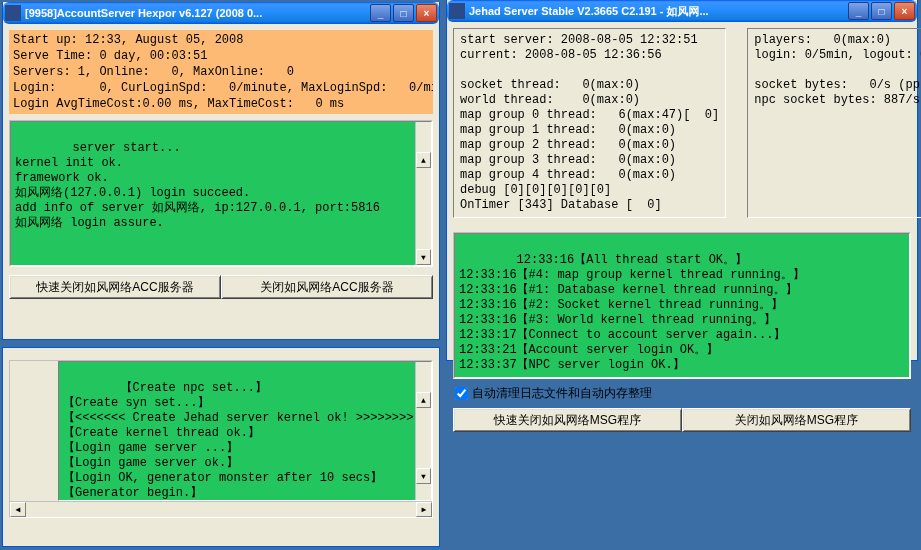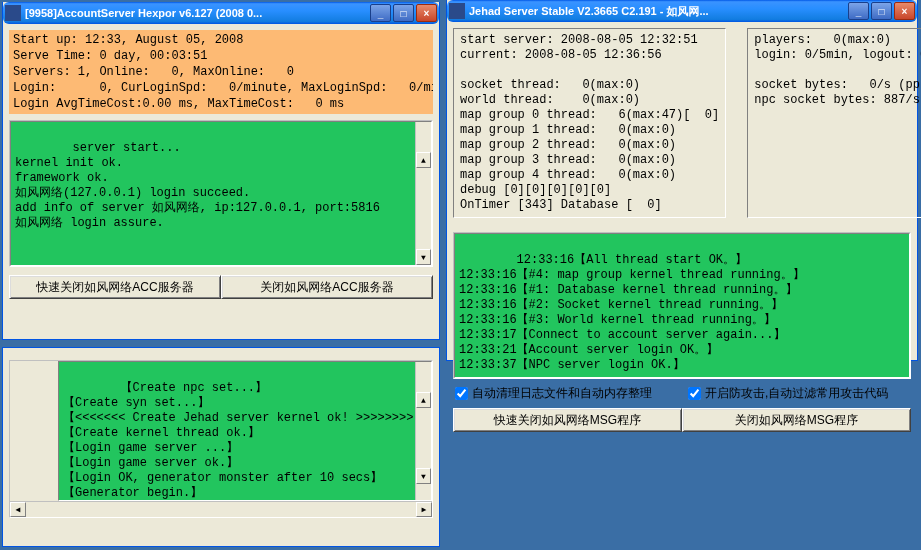--- a/index.html
+++ b/index.html
@@ -135,23 +135,19 @@
 12:33:17【Connect to account server again...】
 12:33:21【Account server login OK。】
 12:33:37【NPC server login OK.】</span>
       </div>
     </div>
     <div class="chk-row">
       <label class="chk">
         <input type="checkbox" checked="" style="">
         <span>自动清理日志文件和自动内存整理</span>
       </label>
-      <label class="chk">
-        <input type="checkbox" checked="" style="">
-        <span>开启防攻击,自动过滤常用攻击代码</span>
-      </label>
     </div>
     <div class="btn-row" style="margin-top:4px;">
       <div class="push-btn">快速关闭如风网络MSG程序</div>
       <div class="push-btn">关闭如风网络MSG程序</div>
     </div>
   </div>
 </div>
 
 </body></html>

